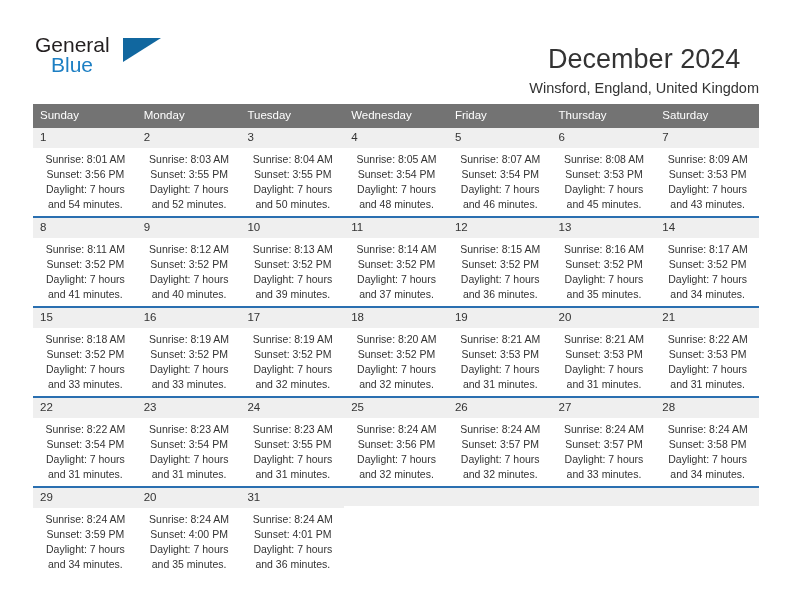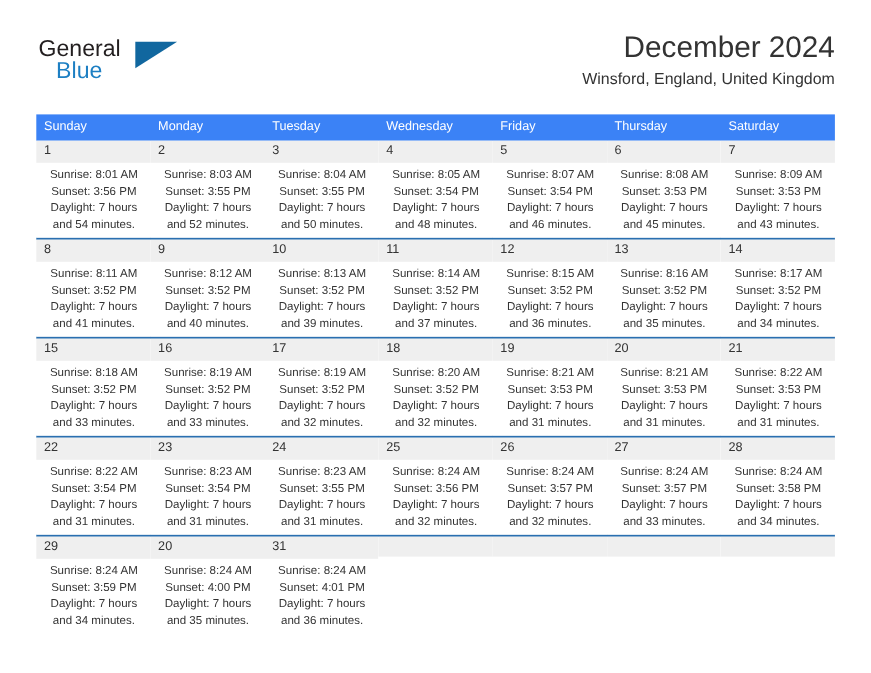--- a/index.html
+++ b/index.html
@@ -59,22 +59,22 @@
     top: 10px;
     width: 0;
     height: 0;
     border-left: 38px solid #11679f;
     border-bottom: 24px solid transparent;
   }
 
   .title-block {
     position: absolute;
     right: 0;
-    top: 0;
-    text-align: right;
+    top: 16px;
+    text-align: center;
   }
   .cal-title {
     font-size: 27px;
     color: #333333;
     line-height: 1.15;
     white-space: nowrap;
   }
   .cal-subtitle {
     margin-top: 5px;
     font-size: 14.5px;
@@ -86,21 +86,21 @@
   
   .calendar {
     position: absolute;
     left: 33px;
     top: 104px;
     width: 726px;
   }
   .weekday-row {
     display: flex;
     width: 100%;
-    background: #3b82f6;
+    background: #737373;
   }
   .weekday {
     flex: 1 1 0;
     min-width: 0;
     color: #ffffff;
     font-size: 11.5px;
     padding: 5px 0 5px 7px;
     box-sizing: border-box;
     line-height: 1.2;
     white-space: nowrap;

